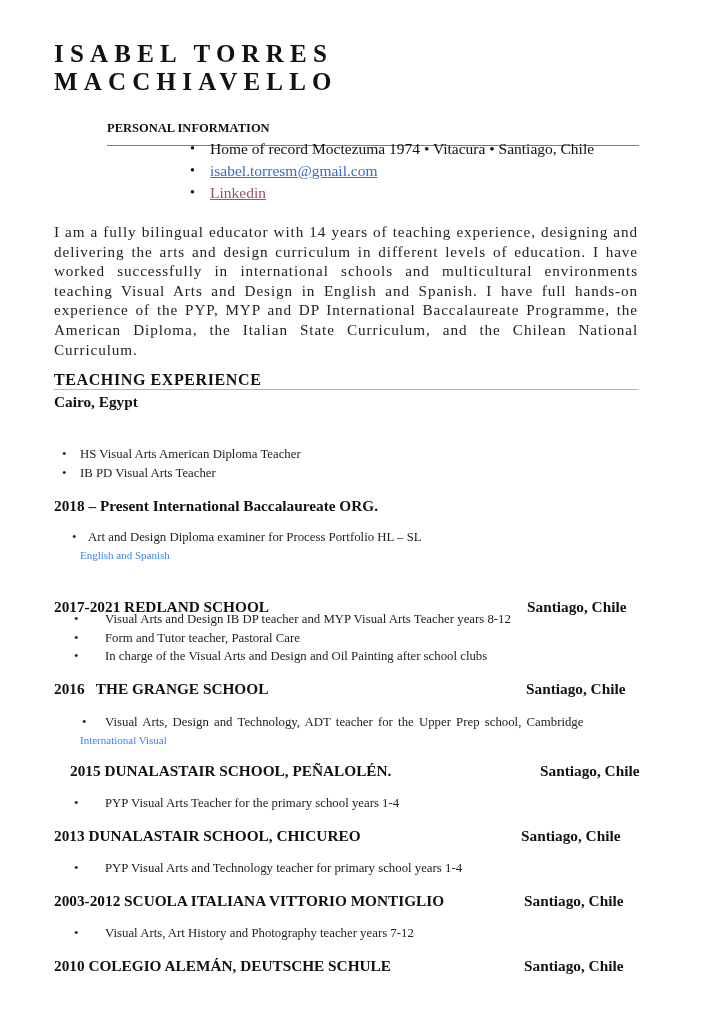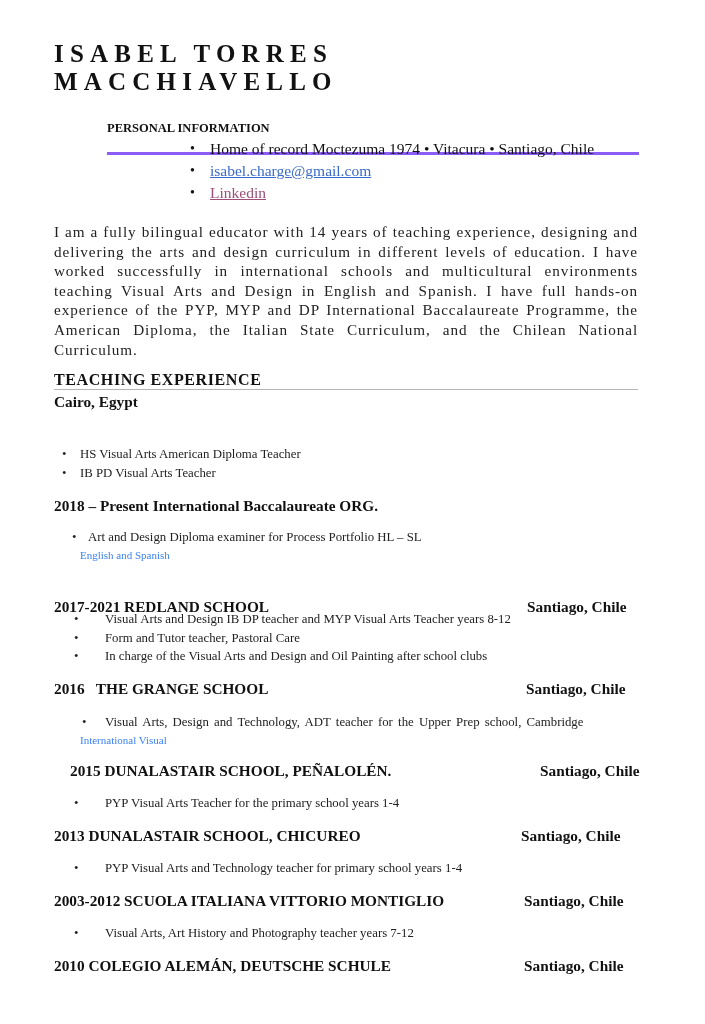--- a/index.html
+++ b/index.html
@@ -1,19 +1,19 @@
 <!DOCTYPE html>
 <html><head>
 <meta charset="utf-8">
 <style>
   html, body { margin: 0; padding: 0; background: #ffffff; }
   body { width: 705px; height: 1024px; position: relative; overflow: hidden; color: #111; font-family: "Liberation Serif", "DejaVu Serif", serif; }
   .abs { position: absolute; }
   .name { left: 54px; top: 40px; font-size: 25px; font-weight: bold; letter-spacing: 6.2px; line-height: 28px; color: #111; }
-  .pi-head { left: 107px; top: 121px; width: 532px; font-size: 12.5px; font-weight: bold; border-bottom: 3px solid #8b5cf6; line-height: 15px; padding-bottom: 16px; }
+  .pi-head { left: 107px; top: 121px; width: 532px; font-size: 12.5px; font-weight: bold; border-bottom: 1px solid #8b5cf6; line-height: 15px; padding-bottom: 9px; }
   .pi-list { left: 190px; top: 138px; font-size: 15.5px; line-height: 22px; }
   .pi-list .row { position: relative; padding-left: 20px; }
   .pi-list .row .dot { position: absolute; left: 0; top: 0; font-size: 14px; }
   .link-email { color: #3a6bc9; text-decoration: underline; }
   .link-linkedin { color: #9b4f78; text-decoration: underline; }
   .summary { left: 54px; top: 222px; width: 584px; font-size: 15.2px; line-height: 19.6px; letter-spacing: 0.9px; text-align: justify; color: #222; }
   .section-head { left: 54px; top: 371px; width: 584px; font-size: 16px; font-weight: bold; letter-spacing: 0.6px; border-bottom: 1.5px solid #b5b5b5; line-height: 18px; }
   .job-title { left: 54px; width: 584px; font-size: 15.3px; font-weight: bold; line-height: 21px; color: #111; }
   .job-loc { position: absolute; top: 0; font-weight: bold; }
   .bullets { font-size: 12.8px; line-height: 18.5px; color: #222; }
@@ -30,21 +30,21 @@
 </div>
 
 <div class="abs pi-head">PERSONAL INFORMATION</div>
 <div class="abs pi-list">
   <div class="row">
     <span class="dot">•</span>
     <span>Home of record Moctezuma 1974 • Vitacura • Santiago, Chile</span>
   </div>
   <div class="row">
     <span class="dot">•</span>
-    <a class="link-email">isabel.charge@gmail.com</a>
+    <a class="link-email">isabel.torresm@gmail.com</a>
   </div>
   <div class="row">
     <span class="dot">•</span>
     <a class="link-linkedin">Linkedin</a>
   </div>
 </div>
 
 <div class="abs summary">I am a fully bilingual educator with 14 years of teaching experience, designing and delivering the arts and design curriculum in different levels of education. I have worked successfully in international schools and multicultural environments teaching Visual Arts and Design in English and Spanish. I have full hands-on experience of the PYP, MYP and DP International Baccalaureate Programme, the American Diploma, the Italian State Curriculum, and the Chilean National Curriculum.</div>
 
 <div class="abs section-head">TEACHING EXPERIENCE</div>

